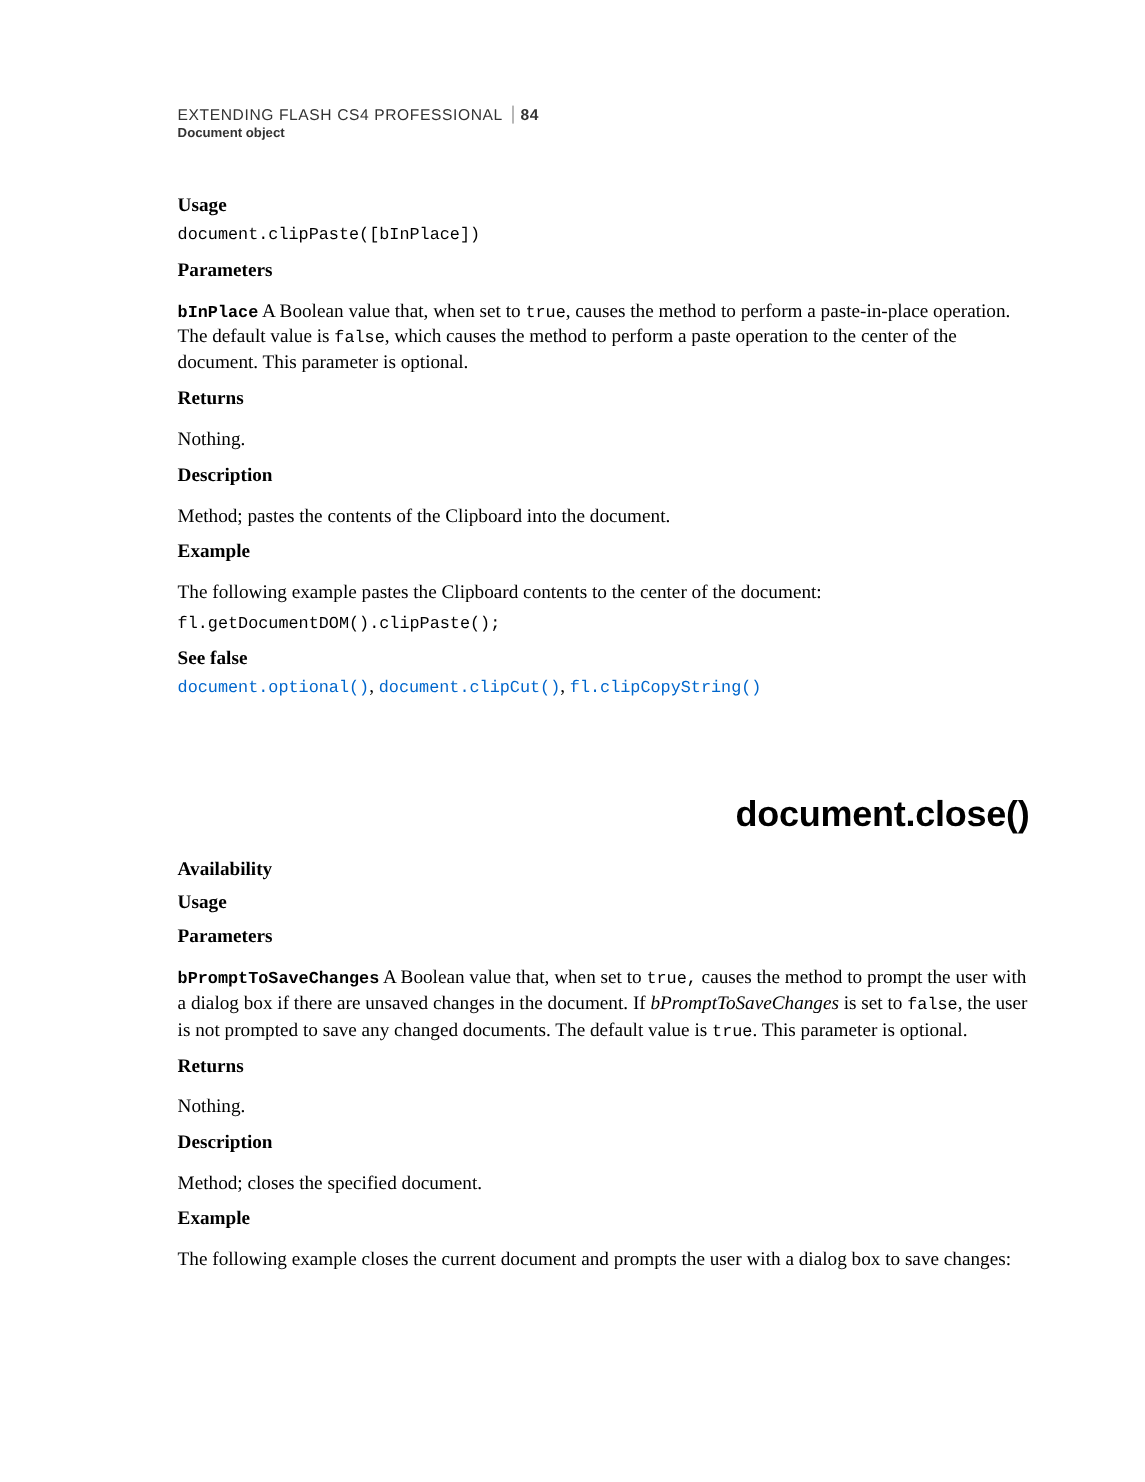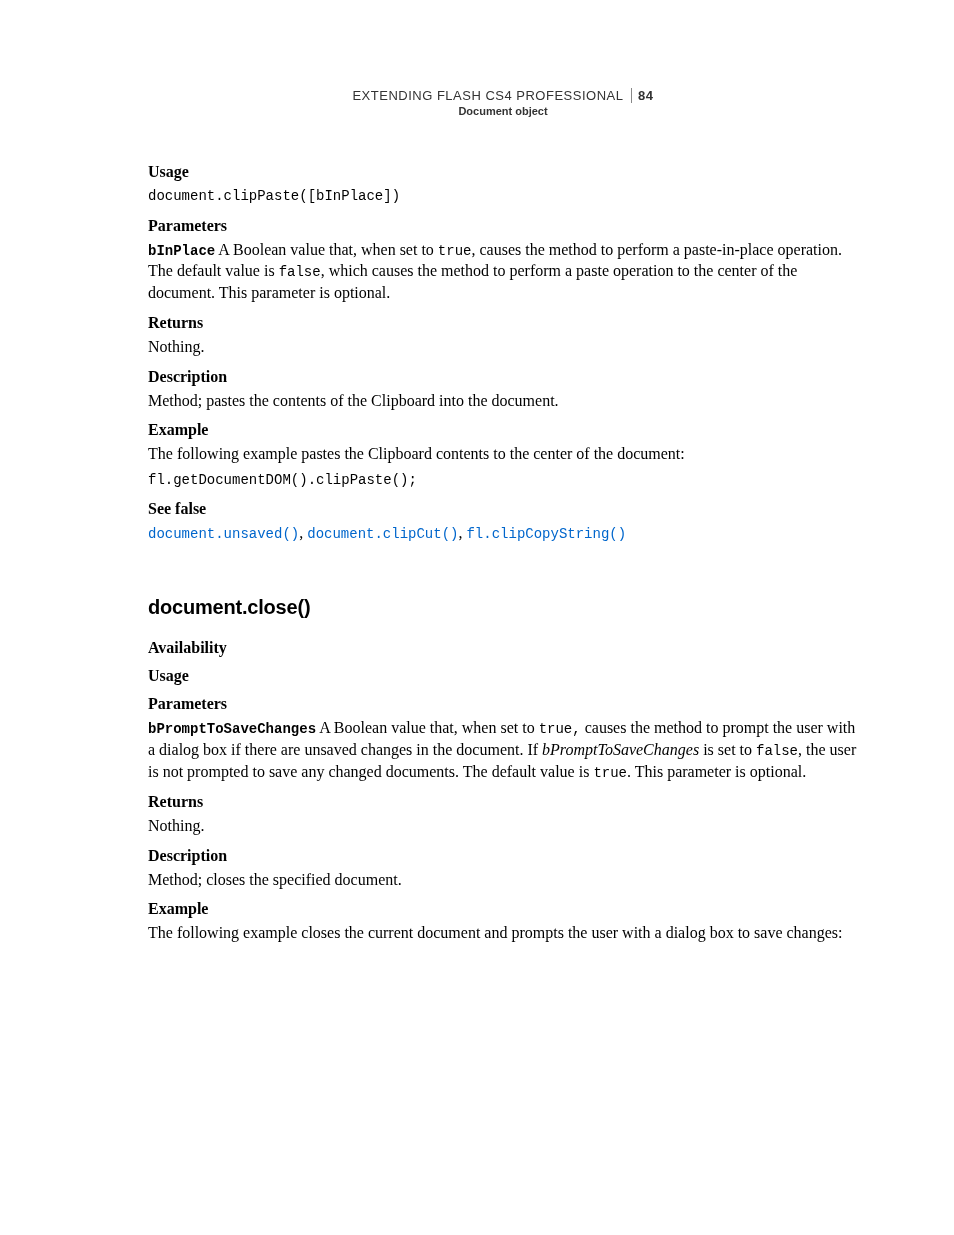--- a/index.html
+++ b/index.html
@@ -8,21 +8,21 @@
     background: #fff;
     font-family: "Minion Pro", "Times New Roman", Georgia, serif;
     color: #000;
     width: 954px;
   }
   .page {
     padding: 88px 96px 60px 148px;
     box-sizing: border-box;
   }
   .header {
-    text-align: center;
+    text-align: left;
     margin-bottom: 46px;
     font-family: "Myriad Pro", "Segoe UI", Arial, sans-serif;
   }
   .header-top {
     font-size: 13px;
     letter-spacing: 0.5px;
     color: #333;
   }
   .header-pagenum {
     font-weight: 700;
@@ -38,21 +38,21 @@
   }
   .section-label {
     font-weight: 700;
     font-size: 16px;
     margin-top: 10px;
     margin-bottom: 4px;
   }
   .body-text {
     font-size: 16px;
     line-height: 1.35;
-    margin: 4px 0 4px 0;
+    margin: 14px 0 4px 0;
   }
   .code {
     font-family: "Courier New", Courier, monospace;
     font-size: 14px;
     line-height: 1.4;
     margin: 6px 0 6px 0;
     white-space: pre;
   }
   .inline-code {
     font-family: "Courier New", Courier, monospace;
@@ -62,24 +62,25 @@
     font-family: "Courier New", Courier, monospace;
     font-size: 14px;
     font-weight: 700;
   }
   .italic {
     font-style: italic;
   }
   .h1 {
     font-family: "Myriad Pro", "Segoe UI", Arial, sans-serif;
     font-weight: 700;
-    font-size: 20px;
-    margin-top: 54px;
+    font-size: 30px;
+    margin-top: 80px;
     margin-bottom: 20px;
     letter-spacing: -0.2px;
+    text-align: right;
   }
   .link {
     color: #0066cc;
     font-family: "Courier New", Courier, monospace;
     font-size: 14px;
     text-decoration: none;
   }
   .link-line {
     margin: 6px 0;
   }
@@ -114,21 +115,21 @@
 
   <div class="section-label">Description</div>
   <p class="body-text">Method; pastes the contents of the Clipboard into the document.</p>
 
   <div class="section-label">Example</div>
   <p class="body-text">The following example pastes the Clipboard contents to the center of the document:</p>
   <div class="code">fl.getDocumentDOM().clipPaste();</div>
 
   <div class="section-label">See false</div>
   <div class="link-line">
-    <a class="link">document.unsaved()</a><span class="sep">, </span><a class="link">document.clipCut()</a><span class="sep">, </span><a class="link">fl.clipCopyString()</a>
+    <a class="link">document.optional()</a><span class="sep">, </span><a class="link">document.clipCut()</a><span class="sep">, </span><a class="link">fl.clipCopyString()</a>
   </div>
 
   <div class="h1">document.close()</div>
 
   <div class="section-label">Availability</div>
 
   <div class="section-label">Usage</div>
 
   <div class="section-label">Parameters</div>
   <p class="body-text">

